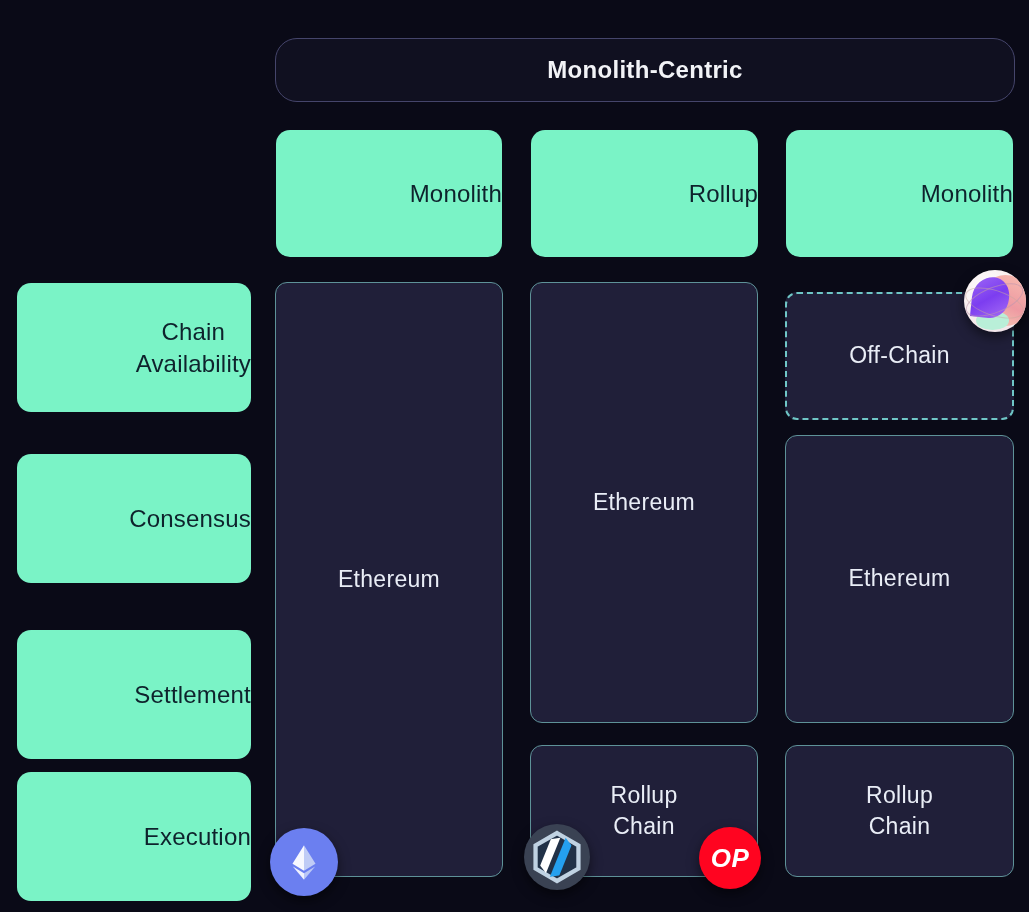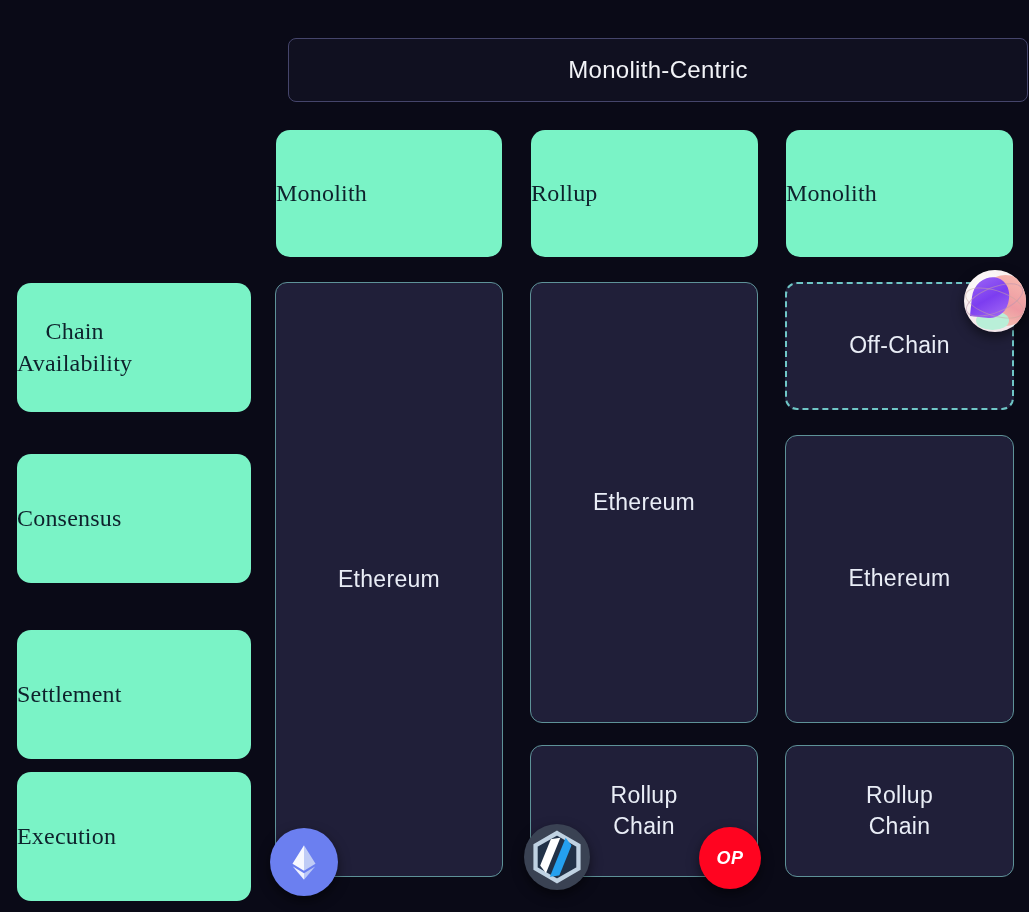--- a/index.html
+++ b/index.html
@@ -3,65 +3,65 @@
 <meta charset="utf-8">
 <style>
   * { margin:0; padding:0; box-sizing:border-box; }
   html,body { background:#05050e; }
   body { font-family:"Liberation Sans", sans-serif; }
   .canvas {
     position:relative; width:1029px; height:912px;
     background:#0a0a17; overflow:hidden;
   }
   .title-box {
-    position:absolute; left:288px; top:38px; width:740px; height:64px;
-    border:1.5px solid #45456b; border-radius:8px;
+    position:absolute; left:275px; top:38px; width:740px; height:64px;
+    border:1.5px solid #45456b; border-radius:22px;
     background:rgba(34,33,58,0.28);
     display:flex; align-items:center; justify-content:center;
-    color:#f2f3f7; font-size:24px; font-weight:400; letter-spacing:.3px;
+    color:#f2f3f7; font-size:24px; font-weight:700; letter-spacing:.3px;
   }
   .green-box {
     position:absolute; background:#7af3c6; border-radius:14px;
-    display:flex; align-items:center; justify-content:flex-start; text-align:center;
+    display:flex; align-items:center; justify-content:flex-end; text-align:center;
     color:#0e222c; font-size:24px; font-weight:500; letter-spacing:.2px;
-    white-space:pre-line; line-height:1.3;font-family:Liberation Serif, serif;
+    white-space:pre-line; line-height:1.3;
   }
   .hdr { top:130px; height:127px; }
   .hdr1 { left:276px; width:226px; }
   .hdr2 { left:531px; width:227px; }
   .hdr3 { left:786px; width:227px; }
   .rowlab { left:17px; width:234px; height:129px; }
   .row1 { top:283px; } .row2 { top:454px; } .row3 { top:592px;margin-top:38px; } .row4 { top:772px; }
   .cell {
     position:absolute; background:#201f39;
     border:1.5px solid #5e9298; border-radius:12px;
     display:flex; align-items:center; justify-content:center; text-align:center;
     color:#e9edf6; font-size:23px; font-weight:400; letter-spacing:.3px;
     white-space:pre-line; line-height:1.35;
   }
   .cell.dashed { border:2px dashed #6fc6c6; }
   .c-monolith { left:275px; top:282px; width:228px; height:595px; }
   .c-rollup-l1 { left:530px; top:282px; width:228px; height:441px; }
   .c-rollup-exec { left:530px; top:745px; width:228px; height:132px; }
-  .c-validium-da { left:785px; top:282px; width:229px; height:128px; }
+  .c-validium-da { left:785px; top:292px; width:229px; height:128px; }
   .c-validium-l1 { left:785px; top:435px; width:229px; height:288px; }
   .c-validium-exec { left:785px; top:745px; width:229px; height:132px; }
 
   .badge {
     position:absolute; border-radius:50%;
     display:flex; align-items:center; justify-content:center;
     box-shadow:0 5px 12px rgba(0,0,0,.5); z-index:5;
   }
   .eth-badge { left:270px; top:828px; width:68px; height:68px; background:#6b7ff0; }
   .eth-badge svg { width:40px; height:40px; }
   .arb-badge { left:524px; top:824px; width:66px; height:66px; background:#3a4253; }
   .arb-badge svg { width:66px; height:66px; }
   .op-badge {
     left:699px; top:827px; width:62px; height:62px; background:#ff0420;
-    color:#ffffff; font-size:18px; font-weight:bold; font-style:italic;
+    color:#ffffff; font-size:26px; font-weight:bold; font-style:italic;
     letter-spacing:.5px;
   }
   .orb-badge {
     left:964px; top:270px; width:62px; height:62px;
     background:radial-gradient(circle at 38% 32%, #ffffff 0%, #f7ecec 55%, #eedfe8 100%);
     overflow:hidden;
   }
   .orb-pink { position:absolute; right:-6%; top:8%; width:78%; height:82%;
     border-radius:50%; background:linear-gradient(205deg,#f6b7ae 10%,#ee9aa2 55%,#f6c9b4 95%); }
   .orb-mint { position:absolute; bottom:4%; left:20%; width:52%; height:30%;

